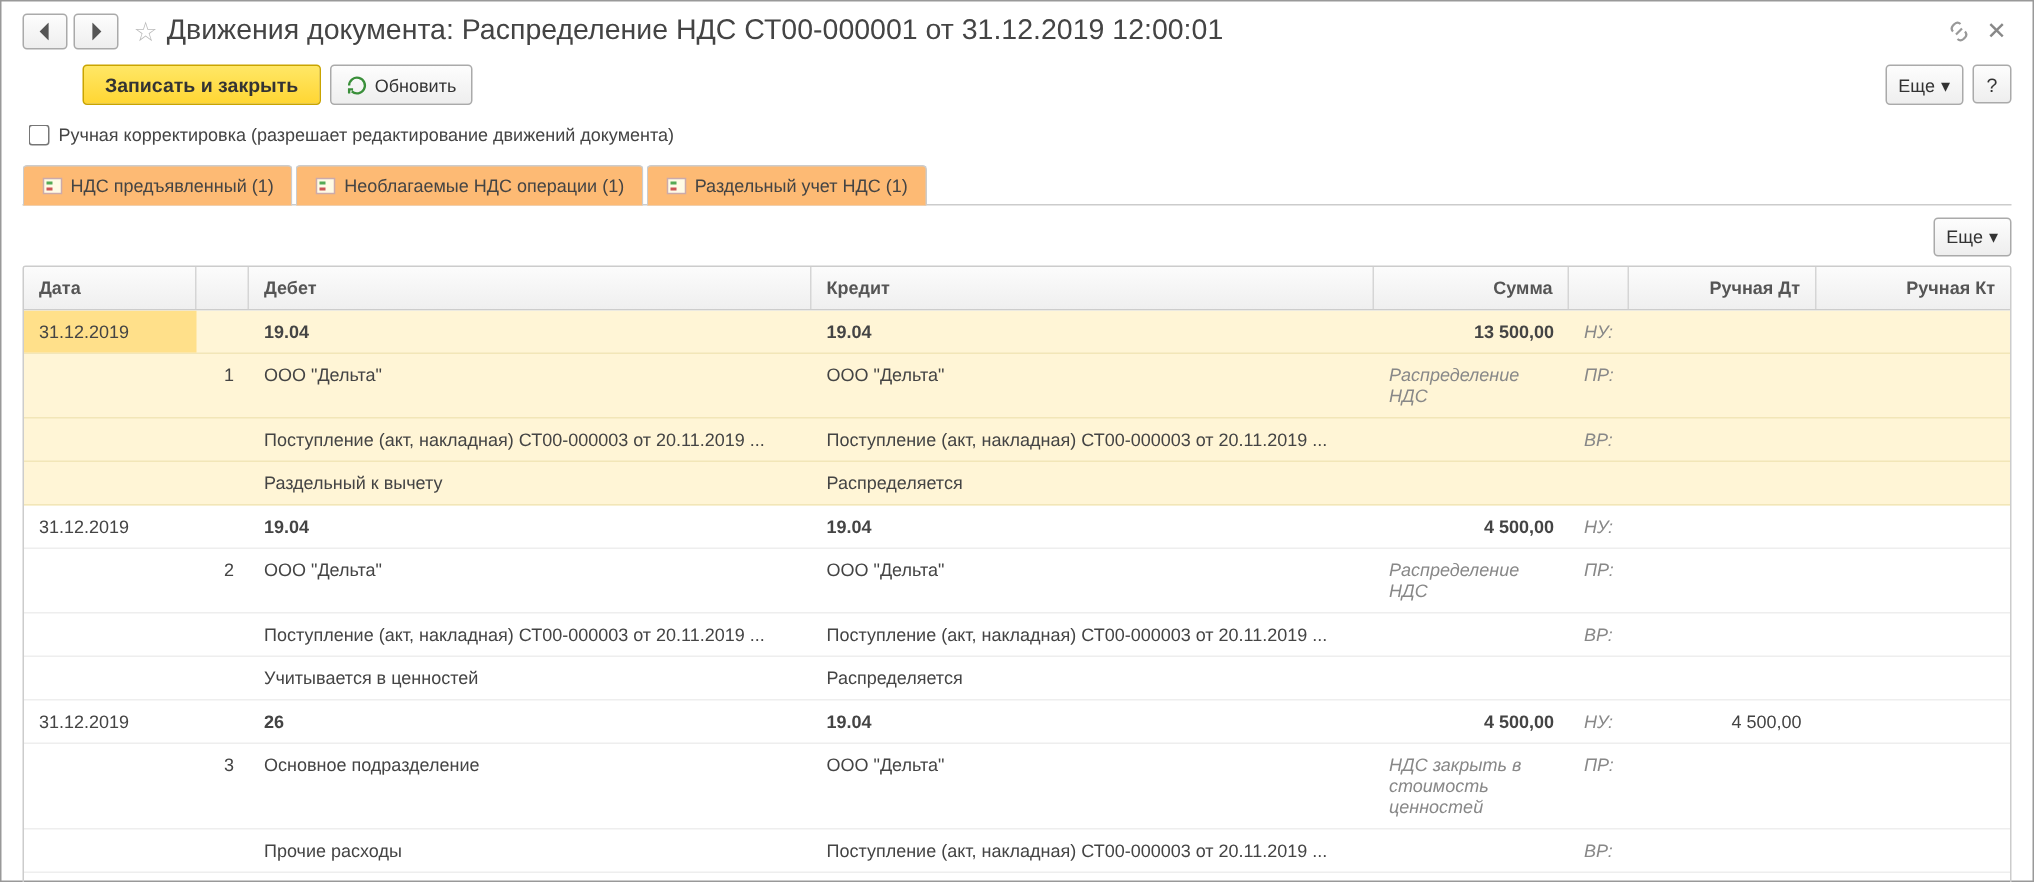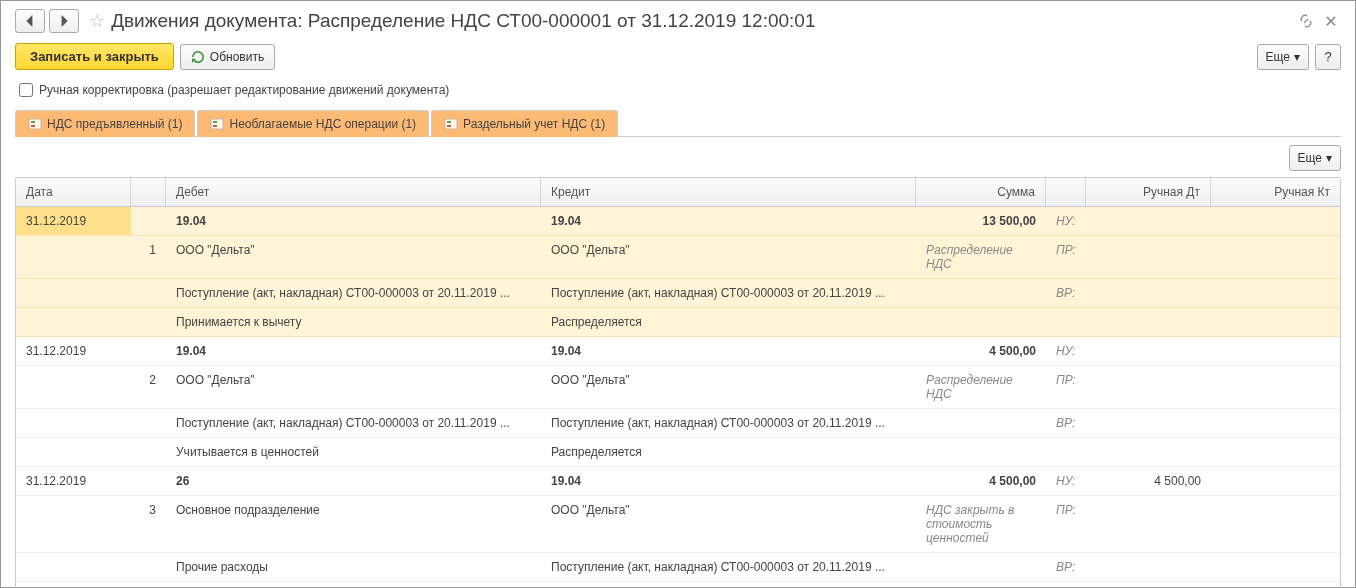--- a/index.html
+++ b/index.html
@@ -6,39 +6,39 @@
 .window{width:1356px;height:588px;box-sizing:border-box;border:1px solid #999;padding:8px 14px;}
 .header-row{display:flex;align-items:center;margin-bottom:10px;}
 .nav-btn{width:28px;height:22px;border:1px solid #aaa;border-radius:3px;background:linear-gradient(#fdfdfd,#eee);display:flex;align-items:center;justify-content:center;margin-right:4px;cursor:pointer;}
 .nav-btn svg{width:12px;height:12px;fill:#555;}
 .star-icon{margin:0 6px;color:#bbb;font-size:18px;display:flex;align-items:center;justify-content:center;}
 .title{font-size:19px;color:#444;flex-shrink:0;}
 .hdr-spacer{flex:1;}
 .hdr-right{display:flex;align-items:center;gap:6px;}
 .link-icon{width:18px;height:18px;color:#888;display:flex;align-items:center;justify-content:center;}
 .close-icon{width:20px;height:20px;color:#888;display:flex;align-items:center;justify-content:center;cursor:pointer;font-size:16px;}
-.toolbar{display:flex;align-items:center;margin-bottom:10px;}
+.toolbar{display:flex;margin-bottom:10px;margin-left:40px;}
 .btn-primary{background:linear-gradient(#ffe766,#ffd633);border:1px solid #c9a400;border-radius:3px;padding:5px 14px;font-weight:bold;color:#333;font-size:13px;cursor:pointer;margin-right:6px;}
 .btn{background:linear-gradient(#fdfdfd,#eee);border:1px solid #aaa;border-radius:3px;padding:5px 10px;font-size:12px;color:#333;cursor:pointer;display:flex;align-items:center;gap:5px;}
 .btn-refresh-icon{width:14px;height:14px;}
 .tb-spacer{flex:1;}
 .more-btn{background:linear-gradient(#fdfdfd,#eee);border:1px solid #aaa;border-radius:3px;padding:5px 8px;font-size:12px;color:#333;cursor:pointer;display:flex;align-items:center;gap:4px;}
 .help-btn{background:linear-gradient(#fdfdfd,#eee);border:1px solid #aaa;border-radius:3px;width:26px;height:26px;font-size:13px;color:#333;cursor:pointer;display:flex;align-items:center;justify-content:center;margin-left:6px;}
 .checkbox-row{display:flex;align-items:center;margin-bottom:10px;color:#444;}
 .checkbox-row input{margin-right:6px;width:14px;height:14px;}
 .tabs{display:flex;border-bottom:1px solid #ccc;margin-bottom:8px;}
 .tab{padding:6px 12px;border:1px solid #ccc;border-bottom:none;background:#fdba74;border-radius:3px 3px 0 0;margin-right:2px;display:flex;align-items:center;gap:5px;cursor:pointer;color:#444;margin-bottom:-1px;}
 .tab.active{background:#fff;border-bottom:1px solid #fff;}
 .tab.active .tab-label{color:#333;}
 .tab.active .tab-label.underlined::after{content:"";position:absolute;left:0;right:0;bottom:-4px;height:2px;background:#cc0000;}
 .tab-label{position:relative;}
 .tab-icon{width:14px;height:14px;}
 .pane-toolbar{display:flex;justify-content:flex-end;margin-bottom:6px;}
 .grid{border:1px solid #ccc;border-radius:2px;overflow:hidden;}
-.grid-head{display:flex;background:linear-gradient(#fcfcfc,#efefef);border-bottom:1px solid #ccc;}
+.grid-head{display:flex;background:linear-gradient(#fcfcfc,#efefef);border-bottom:1px solid #ccc;font-weight:bold;}
 .gh{padding:7px 10px;border-right:1px solid #d5d5d5;color:#555;font-size:12px;box-sizing:border-box;}
 .gh:last-child{border-right:none;}
 .col-date{width:115px;}
 .col-n{width:35px;text-align:right;}
 .col-debit{width:375px;}
 .col-credit{width:375px;}
 .col-sum{width:130px;text-align:right;}
 .col-tag{width:40px;}
 .col-sumdt{width:125px;text-align:right;}
 .col-sumkt{flex:1;text-align:right;}
@@ -178,21 +178,21 @@
             <div class="ec col-debit">Поступление (акт, накладная) СТ00-000003 от 20.11.2019 ...</div>
             <div class="ec col-credit">Поступление (акт, накладная) СТ00-000003 от 20.11.2019 ...</div>
             <div class="ec col-sum"></div>
             <div class="ec col-tag italic">ВР:</div>
             <div class="ec col-sumdt"></div>
             <div class="ec col-sumkt"></div>
           </div>
           <div class="erow">
             <div class="ec col-date"></div>
             <div class="ec col-n"></div>
-            <div class="ec col-debit">Принимается к вычету</div>
+            <div class="ec col-debit">Раздельный к вычету</div>
             <div class="ec col-credit">Распределяется</div>
             <div class="ec col-sum"></div>
             <div class="ec col-tag"></div>
             <div class="ec col-sumdt"></div>
             <div class="ec col-sumkt"></div>
           </div>
         </div>
         <div class="entry">
           <div class="erow">
             <div class="ec col-date ">31.12.2019</div>

